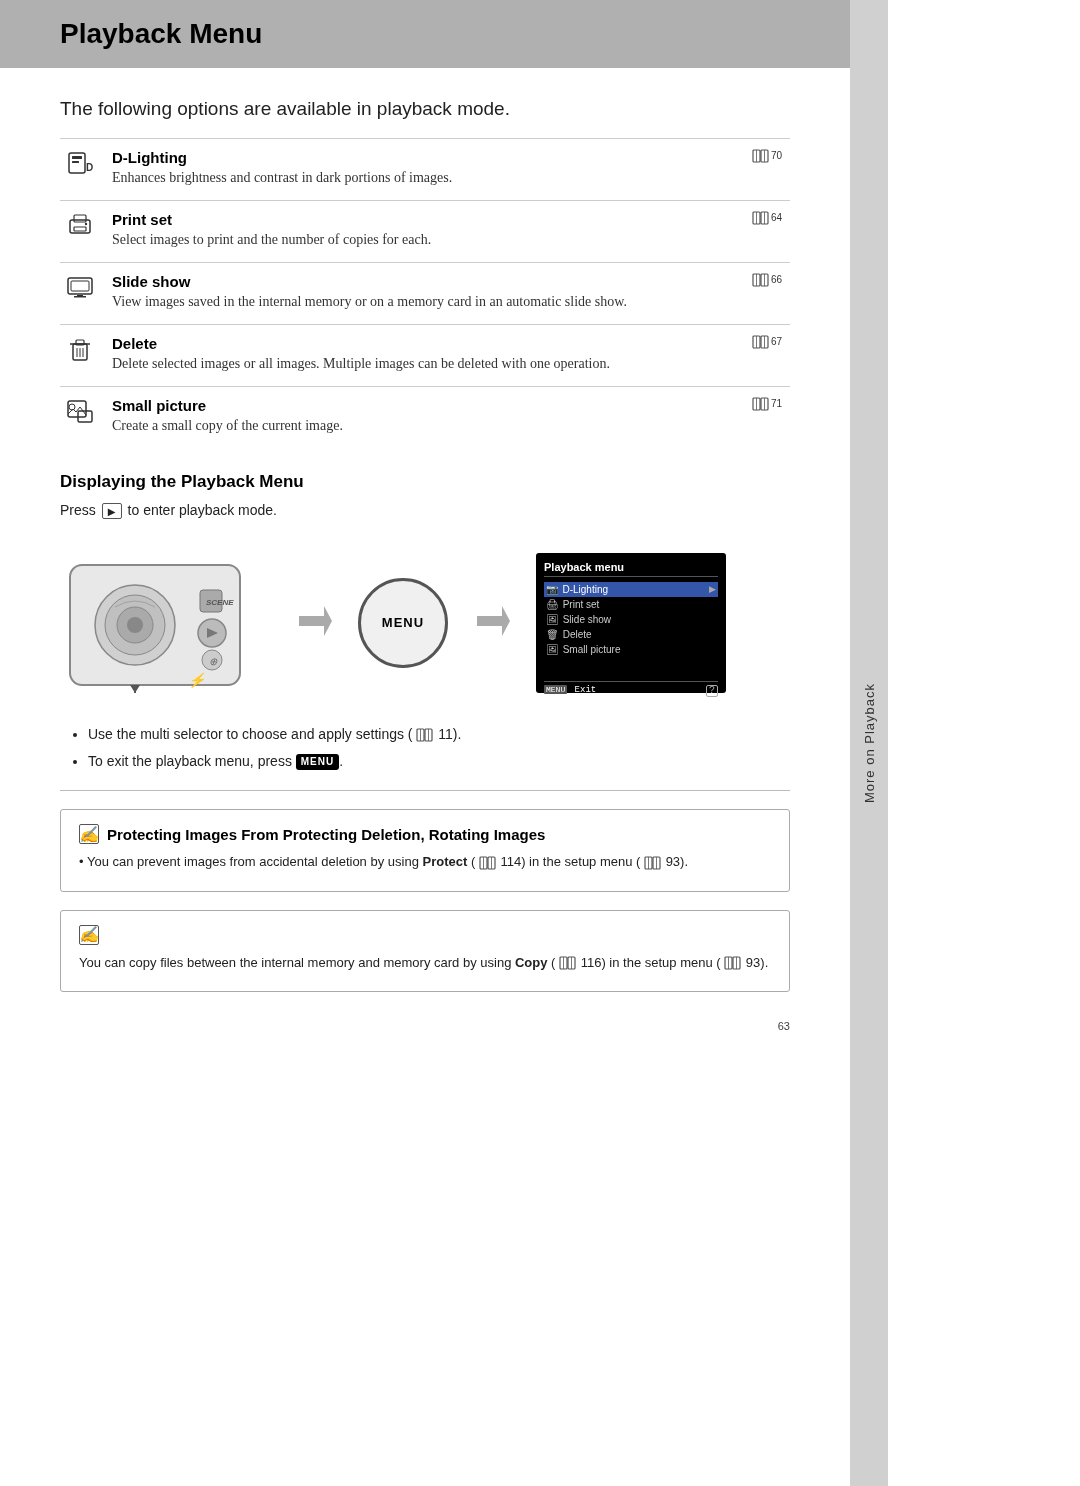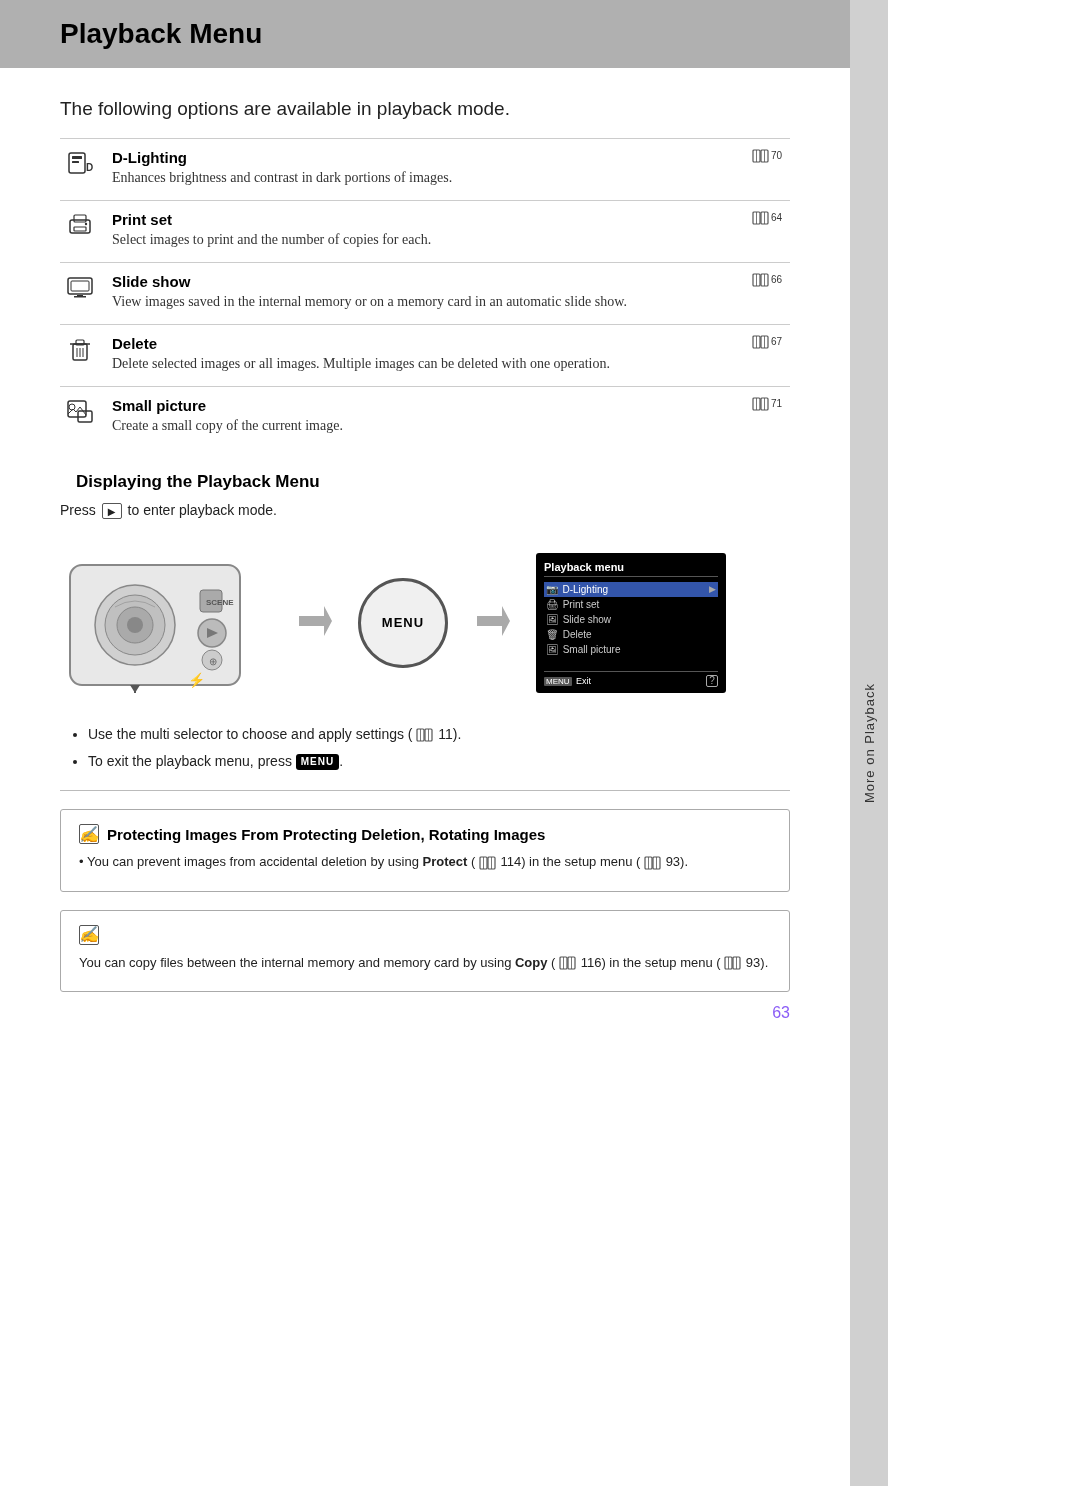--- a/index.html
+++ b/index.html
@@ -109,21 +109,21 @@
       padding-bottom: 10px;
       clear: both;
       font-family: Liberation Serif, serif;
     }
 
     
     .section-heading {
       font-size: 17px;
       font-weight: bold;
       color: #000;
-      margin: 24px 0 8px 16px;
+      margin: 24px 0 8px 0;
     }
 
     .section-text {
       font-size: 14px;
       color: #222;
       margin-bottom: 4px;
       line-height: 1.5;
     }
 
     
@@ -164,26 +164,27 @@
     .menu-box-item.active {
       background: #3355aa;
       color: #fff;
     }
 
     .menu-box-item-icon {
       font-size: 10px;
     }
 
     .menu-box-footer {
-      margin-top: 14px;
+      margin-top: 24px;
       border-top: 1px solid #555;
       padding-top: 3px;
       display: flex;
       justify-content: space-between;
-      align-items: center;
+      align-items: flex-start;
+      font-family: Liberation Mono, monospace;
     }
 
     .menu-box-footer-text {
       color: #fff;
       font-size: 9px;
     }
 
     .menu-box-footer-qmark {
       color: #aaa;
       font-size: 10px;
@@ -246,23 +247,23 @@
     .note-text {
       font-size: 13px;
       color: #222;
       margin-bottom: 5px;
       line-height: 1.5;
     }
 
     
     .page-number {
       text-align: right;
-      font-size: 16px;
-      color: #8b5cf6;
-      margin-top: 12px;
+      font-size: 11px;
+      color: #404040;
+      margin-top: 28px;
     }
 
     .menu-btn-inline {
       display: inline-block;
       background: #000;
       color: #fff;
       font-size: 10px;
       font-weight: bold;
       padding: 0px 5px 1px 5px;
       border-radius: 3px;
@@ -286,20 +287,21 @@
     .menu-label-inner {
       font-size: 13px;
       font-weight: bold;
       letter-spacing: 1px;
     }
 
     .camera-container {
       display: flex;
       flex-direction: column;
       align-items: flex-start;
+      font-style: italic;
     }
 
     .menu-button-container {
       display: flex;
       flex-direction: column;
       align-items: center;
     }
 
     hr.divider {
       border: none;

